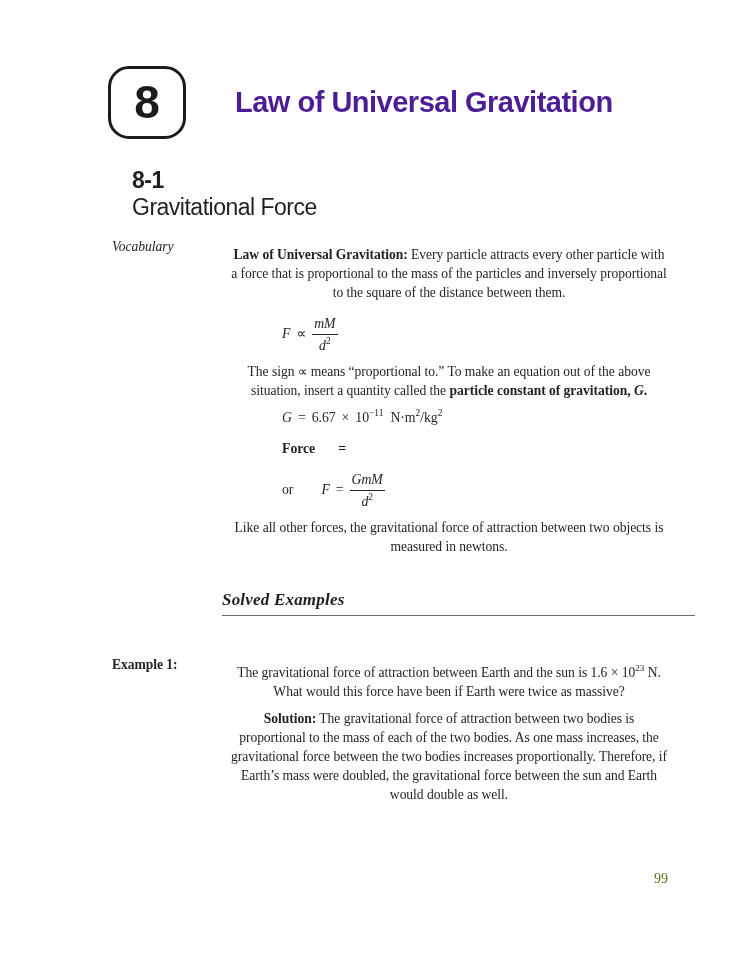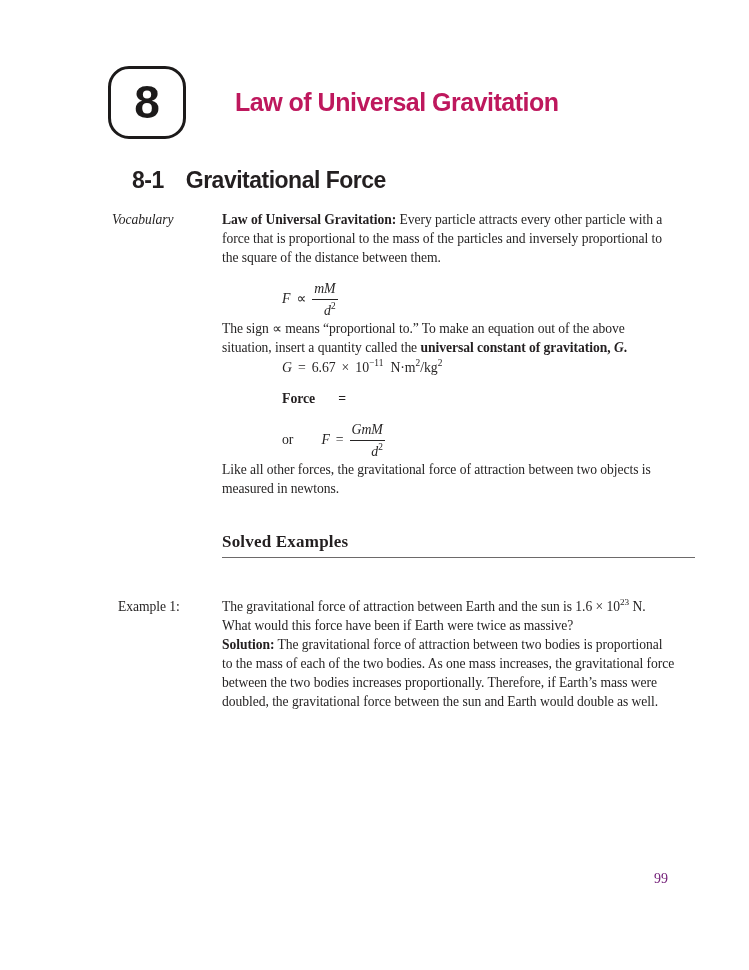--- a/index.html
+++ b/index.html
@@ -36,62 +36,63 @@
     font-weight: bold;
     font-size: 46px;
     color: #1c1a1a;
     line-height: 1;
     transform: translateY(-1px);
   }
   .chapter-title {
     margin: 0 0 0 49px;
     font-family: "Liberation Sans", sans-serif;
     font-weight: bold;
-    font-size: 25px;
+    font-size: 29px;
     letter-spacing: -0.5px;
-    color: #be185d;
+    color: #4c1d95;
   }
   
   .section-heading {
     margin-top: 28px;
     display: flex;
     align-items: baseline;
+    flex-direction: column;
   }
   .section-number {
     font-family: "Liberation Sans", sans-serif;
     font-weight: bold;
     font-size: 23px;
     letter-spacing: -0.5px;
     color: #231f20;
     margin-left: 24px;
   }
   .section-title {
     margin: 0 0 0 22px;
     font-family: "Liberation Sans", sans-serif;
-    font-weight: bold;
+    font-weight: normal;
     font-size: 23px;
     letter-spacing: -0.5px;
     color: #231f20;
   }
   
   .content {
     display: grid;
     grid-template-columns: 94px 454px;
     margin-top: 16px;
     font-size: 13.6px;
     line-height: 19px;
     letter-spacing: -0.05px;
     gap: 20px;
   }
   .left-label { padding-left: 4px; }
   .vocab-label { font-style: italic; }
-  .example-label { font-weight: normal; padding-top: 19px; margin-left: 6px; }
+  .example-label { font-weight: bold; padding-top: 19px; }
   .main-col { }
   .row2 { padding-top: 19px; }
-  p.para { margin: 0; }
+  p.para { margin: 8px; text-align: center; }
   .mt-sign { margin-top: 11px; }
   .mt-mag { margin-top: 15px; }
   .mt-newtons { margin-top: 16px; font-family: Liberation Serif, serif; }
   .mt-solution { margin-top: 12px; }
   b, .bold { font-weight: bold; color: #231f20; }
   .var { font-style: italic; }
   sup, sub { font-size: 0.68em; letter-spacing: 0; }
   sup { vertical-align: super; line-height: 0; }
   sub { vertical-align: sub; line-height: 0; }
   
@@ -101,50 +102,50 @@
     white-space: nowrap;
   }
   .formula .op { margin: 0 6px; }
   .f-prop { margin-top: 13px; }
   .f-g { margin-top: 1px; }
   .f-force { margin-top: 12px; }
   .f-gmm { margin-top: 13px; }
   .frac {
     display: inline-block;
     vertical-align: middle;
-    text-align: right;
+    text-align: center;
     line-height: normal;
   }
   .frac .num { display: block; padding: 0 2px 2px 2px; line-height: 17px; }
   .frac .den { display: block; border-top: 1.2px solid #262424; padding: 2px 2px 0 2px; line-height: 17px; }
   .unit { margin-left: 7px; }
   .or-label { margin-right: 28px; }
   .f-force .flhs { margin-right: 17px; }
   
-  .solved-heading { margin-top: 34px; margin-right: -19px; }
+  .solved-heading { margin-top: 34px; margin-right: -19px; font-style: italic; }
   .solved-heading h3 {
     margin: 0;
     font-size: 17px;
     font-weight: bold;
     letter-spacing: 0.2px;
     color: #231f20;
   }
   .heading-rule {
     margin-top: 6px;
     height: 0;
     border-top: 1.5px solid #6d6a6a;
   }
   .therefore { margin-top: 19px; white-space: nowrap; }
   
   .page-number {
     position: absolute;
     top: 871px;
     left: 654px;
     font-size: 14px;
-    color: #701a75;
+    color: #4d7c0f;
   }
 </style>
 </head>
 <body>
 
 <div class="page">
 
   <header class="chapter-header">
     <div class="chapter-badge">
       <span class="chapter-number">8</span>
@@ -160,21 +161,21 @@
   <div class="content">
 
     <div class="left-label vocab-label">Vocabulary</div>
 
     <div class="main-col">
 
       <p class="para"><b>Law of Universal Gravitation:</b><span> Every particle attracts every other particle with a force that is proportional to the mass of the particles and inversely proportional to the square of the distance between them.</span></p>
 
       <div class="formula f-prop"><span class="var">F</span><span class="op">∝</span><span class="frac"><span class="num var">mM</span><span class="den"><span class="var">d</span><sup>2</sup></span></span></div>
 
-      <p class="para mt-sign"><span>The sign ∝ means “proportional to.” To make an equation out of the above situation, insert a quantity called the </span><b>universal constant of gravitation, </b><b class="var">G</b><b>.</b></p>
+      <p class="para mt-sign"><span>The sign ∝ means “proportional to.” To make an equation out of the above situation, insert a quantity called the </span><b>particle constant of gravitation, </b><b class="var">G</b><b>.</b></p>
 
       <div class="formula f-g"><span class="var">G</span><span class="op">=</span><span>6.67</span><span class="op">×</span><span>10</span><sup>−11</sup><span class="unit">N·m</span><sup>2</sup><span>/kg</span><sup>2</sup></div>
 
 
       <div class="formula f-force"><b class="flhs">Force</b><b class="op">=</b></div>
 
       <div class="formula f-gmm"><span class="or-label">or</span><span class="var">F</span><span class="op">=</span><span class="frac"><span class="num var">GmM</span><span class="den"><span class="var">d</span><sup>2</sup></span></span></div>
 
       <p class="para mt-newtons">Like all other forces, the gravitational force of attraction between two objects is measured in newtons.</p>
 

